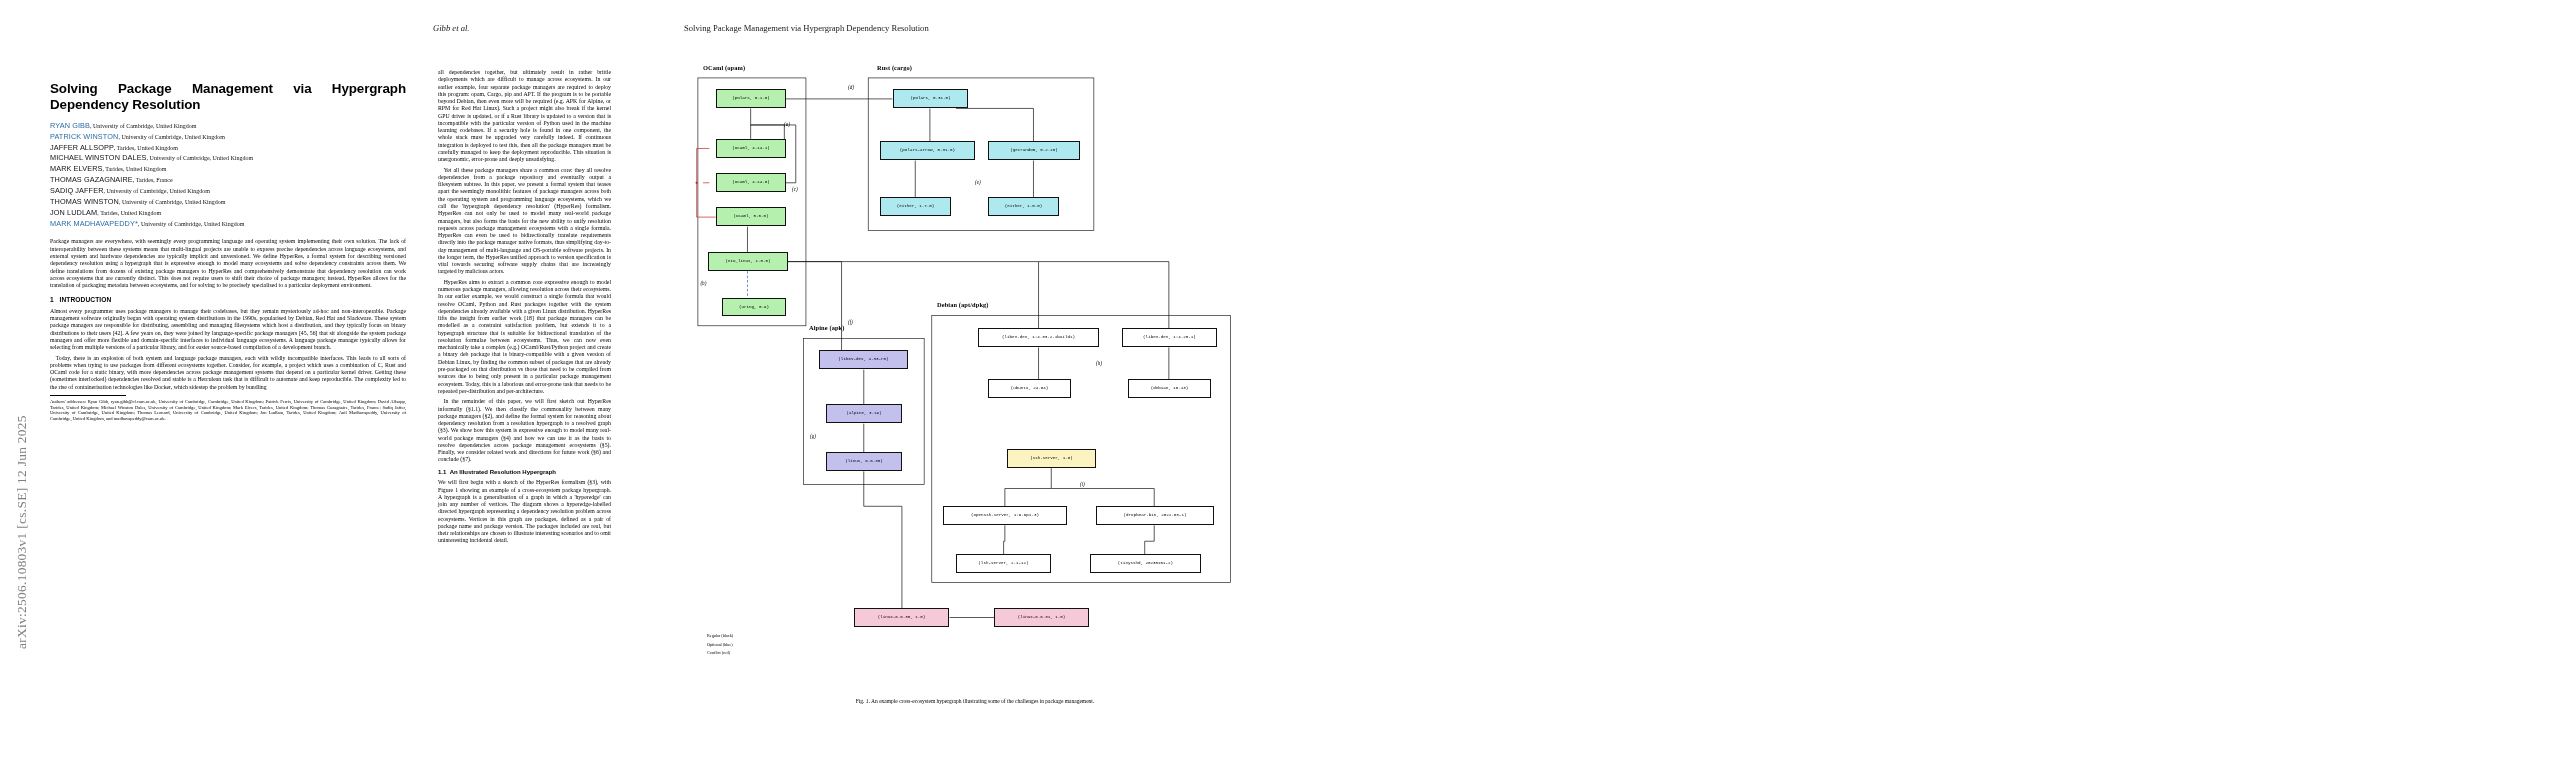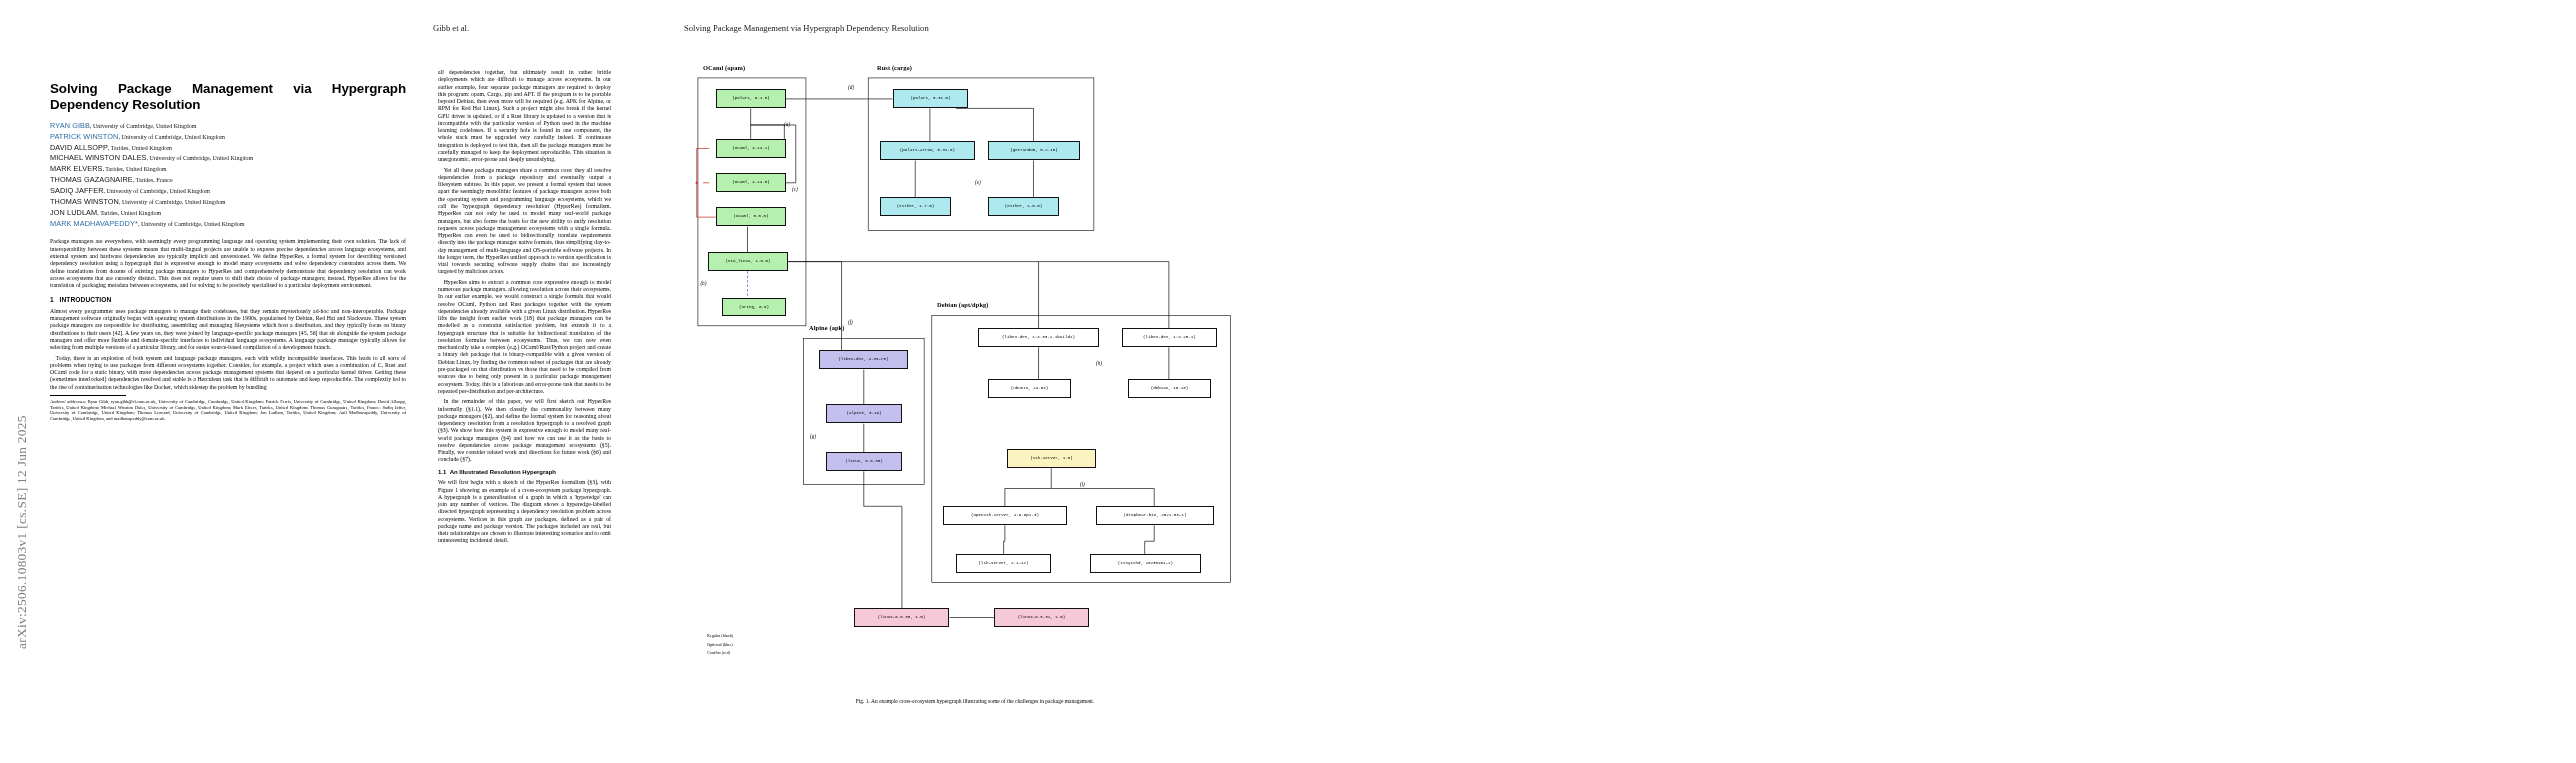--- a/index.html
+++ b/index.html
@@ -25,21 +25,21 @@
     writing-mode: vertical-rl; transform: rotate(180deg);
     white-space: nowrap;
   }
 
   .runhead {
     position: absolute; top: 23px;
     font-size: 8.6px; color: #1a1a1a;
     font-family: "Liberation Serif", serif;
     white-space: nowrap;
   }
-  .runhead-p2 { left: 433px; }
+  .runhead-p2 { left: 433px; font-style: italic; }
   .runhead-p3 { left: 684px; }
 
   .col {
     position: absolute;
     font-size: 5.8px; line-height: 1.255;
     text-align: justify; color: #000;
     font-family: "Liberation Serif", serif;
     hyphens: auto; -webkit-hyphens: auto;
   }
   .col p { margin: 0 0 3.2px 0; text-indent: 5.7px; }
@@ -132,21 +132,21 @@
   <div class="page page-left">
 
     <div class="arxiv-rail">arXiv:2506.10803v1  [cs.SE]  12 Jun 2025</div>
 
     <div class="col" style="left:50px; top:81px; width:356px; height:642px;">
       <h1 class="title">Solving Package Management via Hypergraph Dependency Resolution</h1>
 
       <div class="authors">
         <div><span class="nm lnk">RYAN GIBB</span><span class="aff">, University of Cambridge, United Kingdom</span></div>
         <div><span class="nm lnk">PATRICK WINSTON</span><span class="aff">, University of Cambridge, United Kingdom</span></div>
-        <div><span class="nm">DAVID ALLSOPP</span><span class="aff">, Tarides, United Kingdom</span></div>
+        <div><span class="nm">JAFFER ALLSOPP</span><span class="aff">, Tarides, United Kingdom</span></div>
         <div><span class="nm">MICHAEL WINSTON DALES</span><span class="aff">, University of Cambridge, United Kingdom</span></div>
         <div><span class="nm">MARK ELVERS</span><span class="aff">, Tarides, United Kingdom</span></div>
         <div><span class="nm">THOMAS GAZAGNAIRE</span><span class="aff">, Tarides, France</span></div>
         <div><span class="nm">SADIQ JAFFER</span><span class="aff">, University of Cambridge, United Kingdom</span></div>
         <div><span class="nm">THOMAS WINSTON</span><span class="aff">, University of Cambridge, United Kingdom</span></div>
         <div><span class="nm">JON LUDLAM</span><span class="aff">, Tarides, United Kingdom</span></div>
         <div><span class="nm lnk">MARK MADHAVAPEDDY*</span><span class="aff">, University of Cambridge, United Kingdom</span></div>
       </div>
 
       <p class="abs noind">Package managers are everywhere, with seemingly every programming language and operating system implementing their own solution. The lack of interoperability between these systems means that multi-lingual projects are unable to express precise dependencies across language ecosystems, and external system and hardware dependencies are typically implicit and unversioned. We define HyperRes, a formal system for describing versioned dependency resolution using a hypergraph that is expressive enough to model many ecosystems and solve dependency constraints across them. We define translations from dozens of existing package managers to HyperRes and comprehensively demonstrate that dependency resolution can work across ecosystems that are currently distinct. This does not require users to shift their choice of package managers; instead, HyperRes allows for the translation of packaging metadata between ecosystems, and for solving to be precisely specialised to a particular deployment environment.</p>

